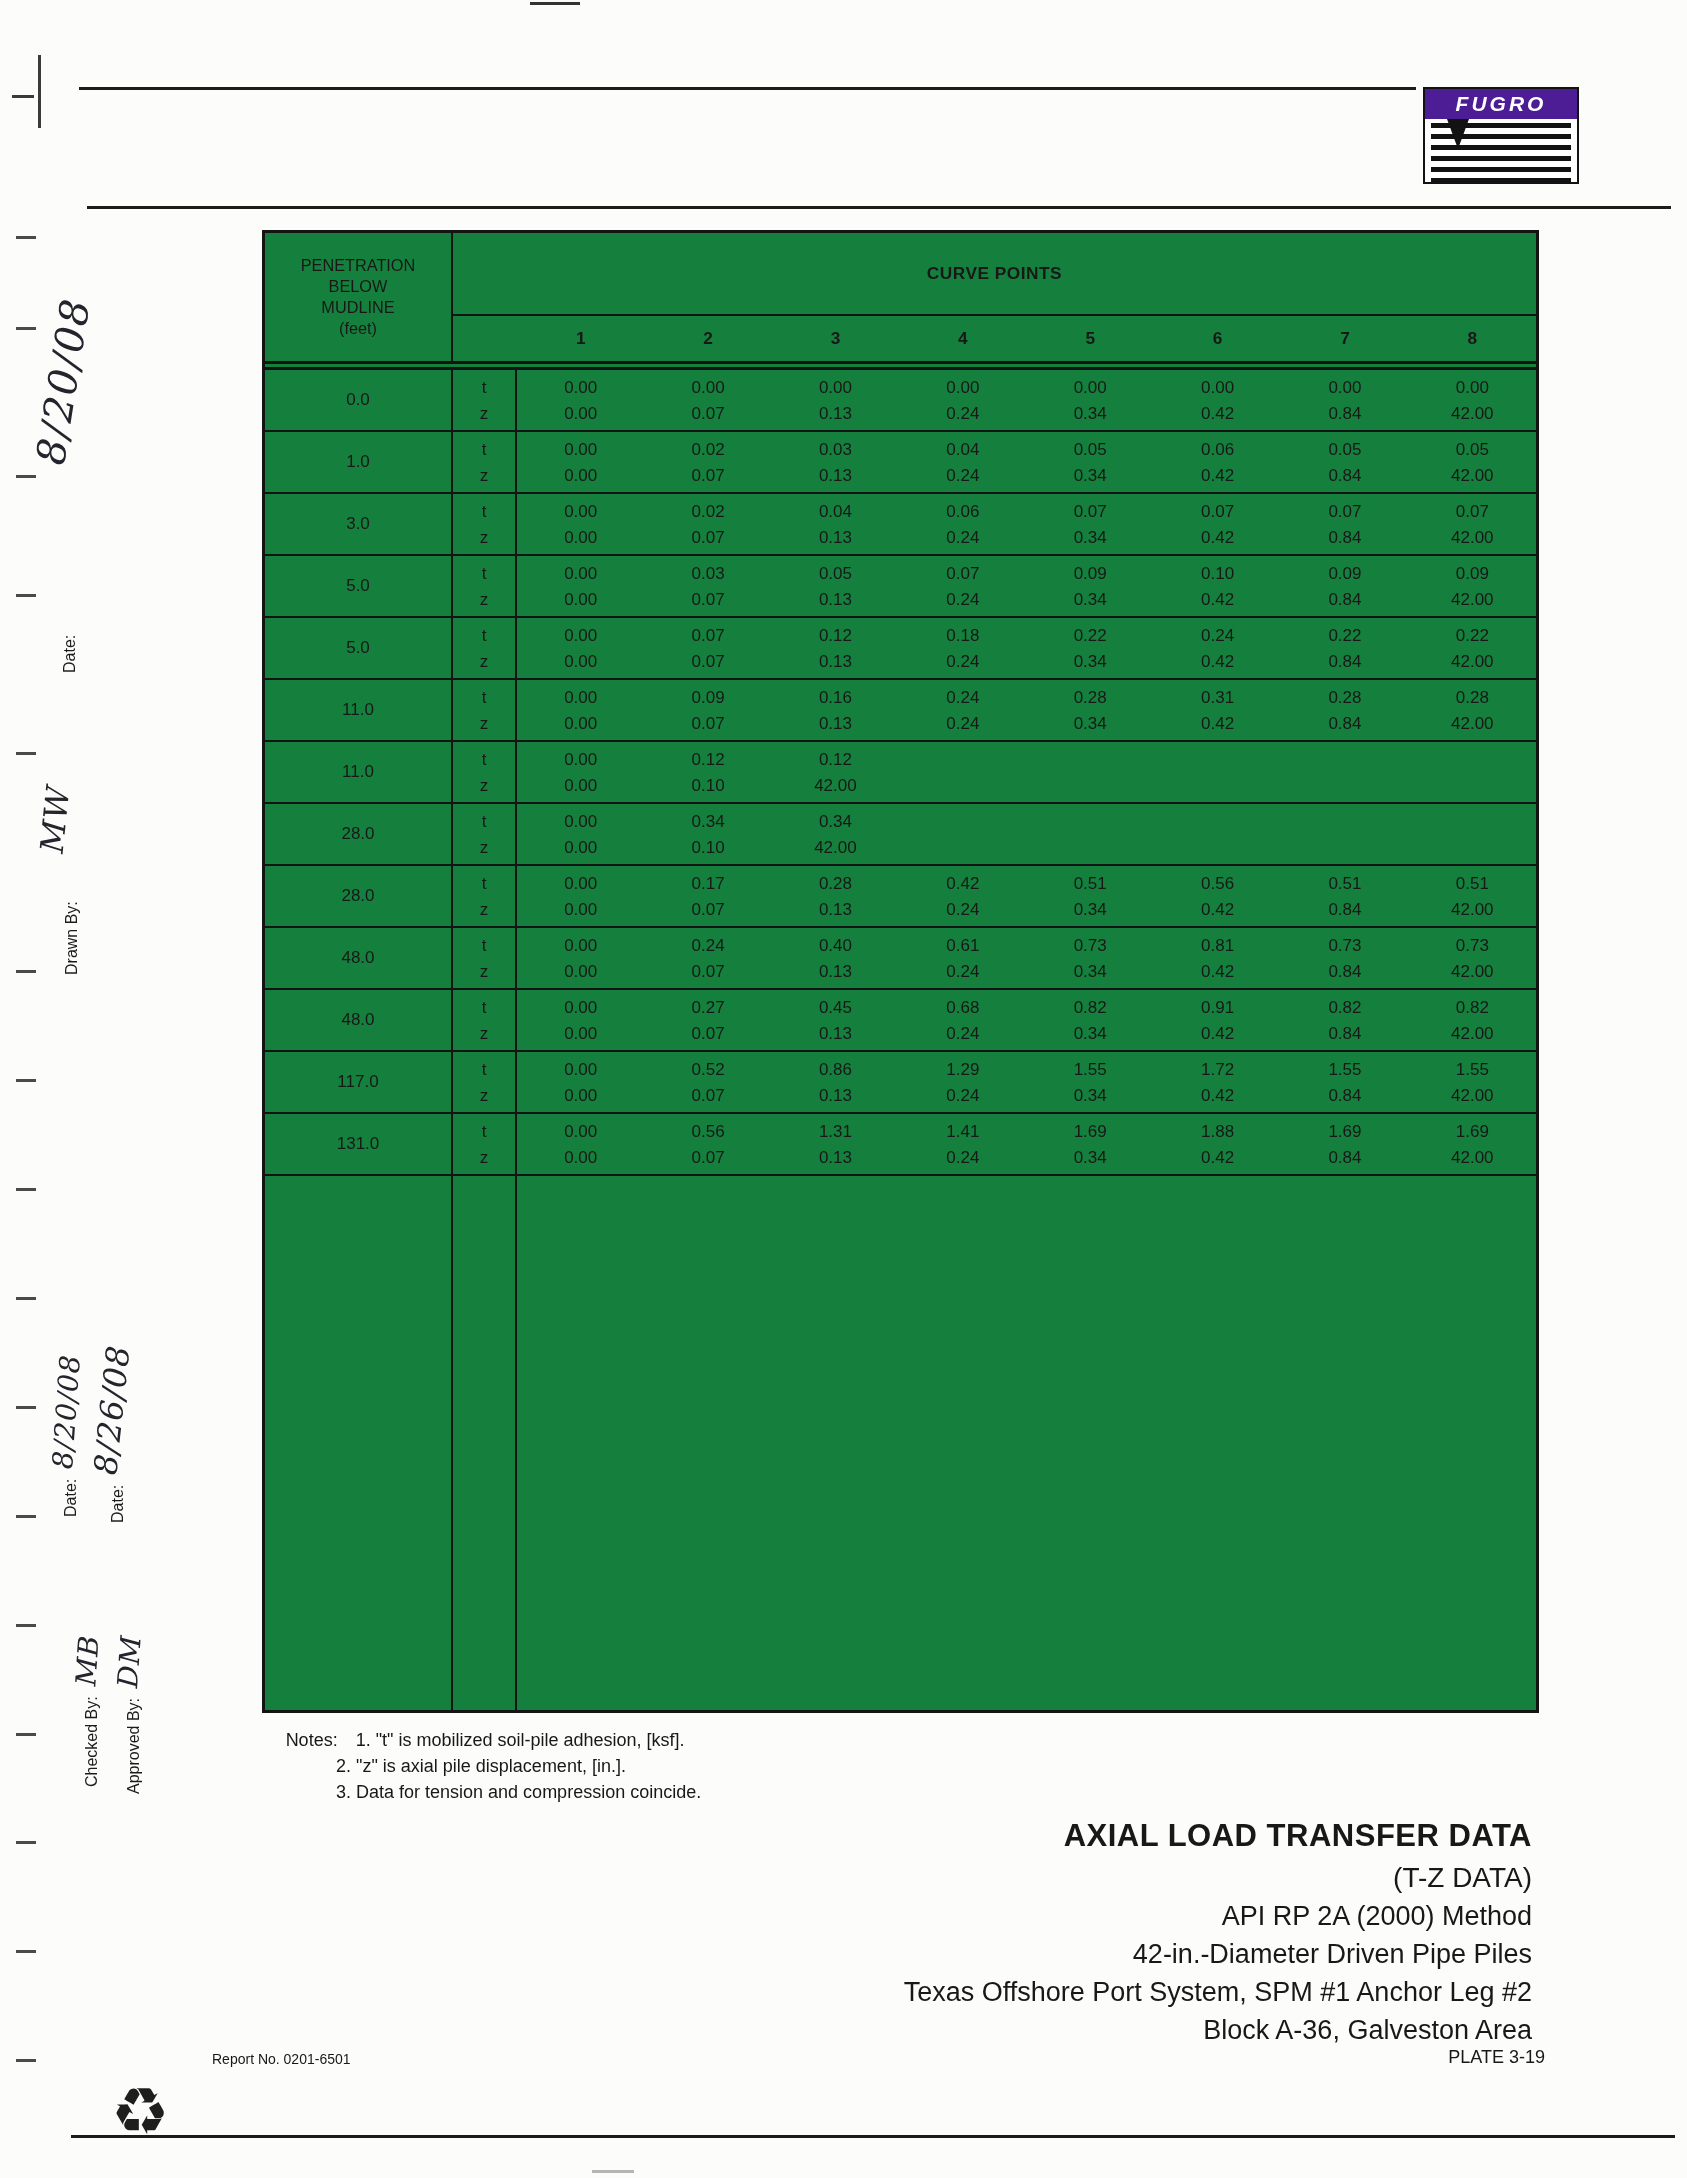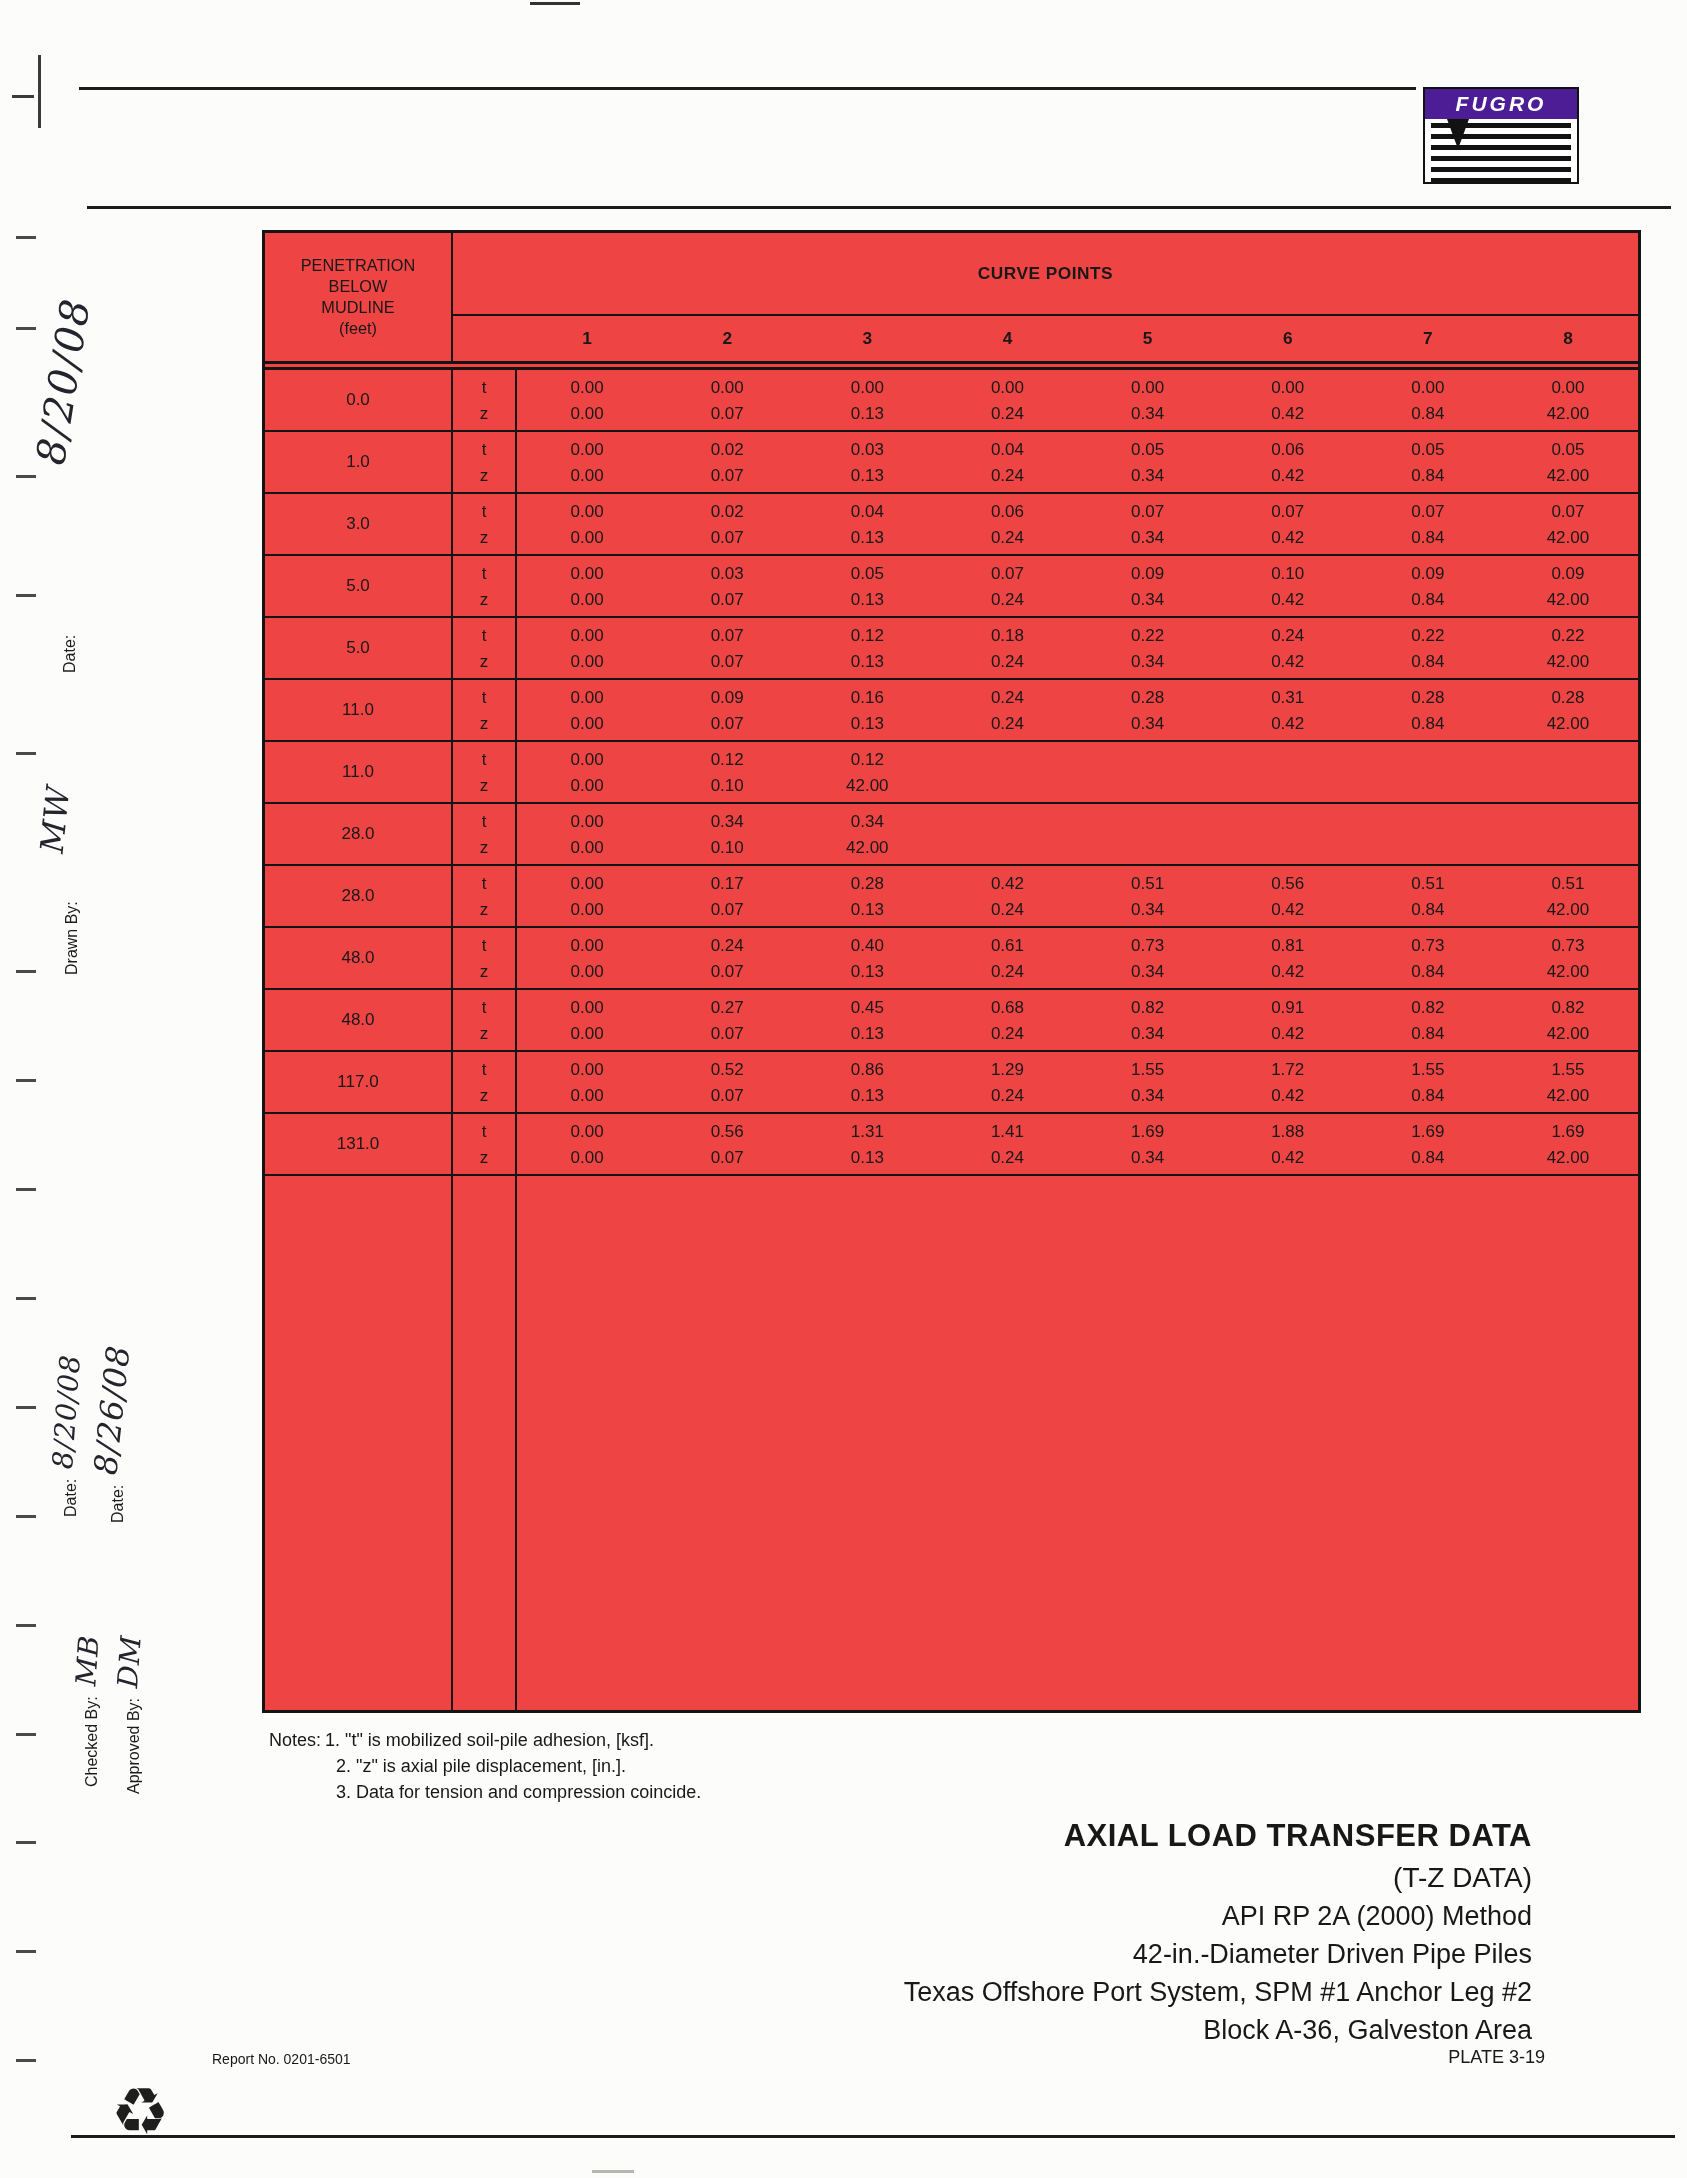--- a/index.html
+++ b/index.html
@@ -19,22 +19,22 @@
   .logo { position:absolute; left:1423px; top:87px; width:156px; height:97px; border:2px solid #121212; background:#fff; }
   .logo-top { height:30px; background:#4c1d95; color:#fff; display:flex; align-items:center; justify-content:center;
               font-weight:bold; font-style:italic; font-size:21px; letter-spacing:3px; }
   .logo-waves { position:relative; height:51px; margin:4px 6px 0 6px;
                 background:repeating-linear-gradient(180deg,#121212 0 5px,#ffffff 5px 11px); }
   .logo-arrow { position:absolute; left:16px; top:-4px; width:0; height:0;
                 border-left:11px solid transparent; border-right:11px solid transparent; border-top:30px solid #121212; }
   .logo-base { height:6px; background:#121212; margin:4px 6px 0 6px; }
 
   
-  .table-wrap { position:absolute; left:262px; top:230px; width:1379px; height:1483px;
-                border:3px solid #141414; display:flex; flex-direction:column; background:#ef4444; }
+  .table-wrap { position:absolute; left:262px; top:230px; width:1277px; height:1483px;
+                border:3px solid #141414; display:flex; flex-direction:column; background:#15803d; }
   .thead { display:grid; grid-template-columns:188px 1fr; border-bottom:3px solid #141414; }
   .pen-head { border-right:2px solid #141414; display:flex; flex-direction:column; align-items:center;
               justify-content:center; font-size:16.3px; line-height:21px; text-align:center; }
   .curve-head { display:flex; flex-direction:column;font-weight:bold; }
   .curve-title { height:83px; display:flex; align-items:center; justify-content:center;
                  font-size:17.3px; border-bottom:2px solid #141414; letter-spacing:0.5px; }
   .curve-cols { height:45px; display:grid; grid-template-columns:64px repeat(8,1fr); align-items:center; }
   .curve-col { text-align:center; font-size:17.3px; }
   .dblgap { height:6px; border-bottom:3px solid #141414; }
 
@@ -42,21 +42,21 @@
   .cell-pen { border-right:2px solid #141414; display:flex; align-items:center; justify-content:center; font-size:17px; }
   .cell-lab { border-right:2px solid #141414; display:flex; flex-direction:column; justify-content:center;
               align-items:center; font-size:17px; line-height:26px; padding-top:2px; }
   .cell-val { display:flex; flex-direction:column; justify-content:center; text-align:center;
               font-size:17px; line-height:26px; padding-top:2px; }
   .tfill { flex:1; display:grid; grid-template-columns:188px 64px 1fr; }
   .tfill .f1, .tfill .f2 { border-right:2px solid #141414; }
 
   
   .notes { position:absolute; left:269px; top:1727px; font-size:18px; line-height:26px; }
-  .note-first { display:flex; gap:4px; }
+  .note-first { display:flex; gap:18px;justify-content:center; }
   .note-label { font-weight:bold; font-weight:normal; }
   .note-indent { margin-left:67px; }
 
   
   .title-block { position:absolute; left:82px; top:1818px; width:1450px; text-align:right; }
   .t0 { font-size:31px; font-weight:bold; letter-spacing:0.5px; margin-bottom:8px; }
   .t1 { font-size:28px; margin-bottom:7px; }
   .t2, .t3, .t4, .t5 { font-size:27px; margin-bottom:7px; }
 
   

